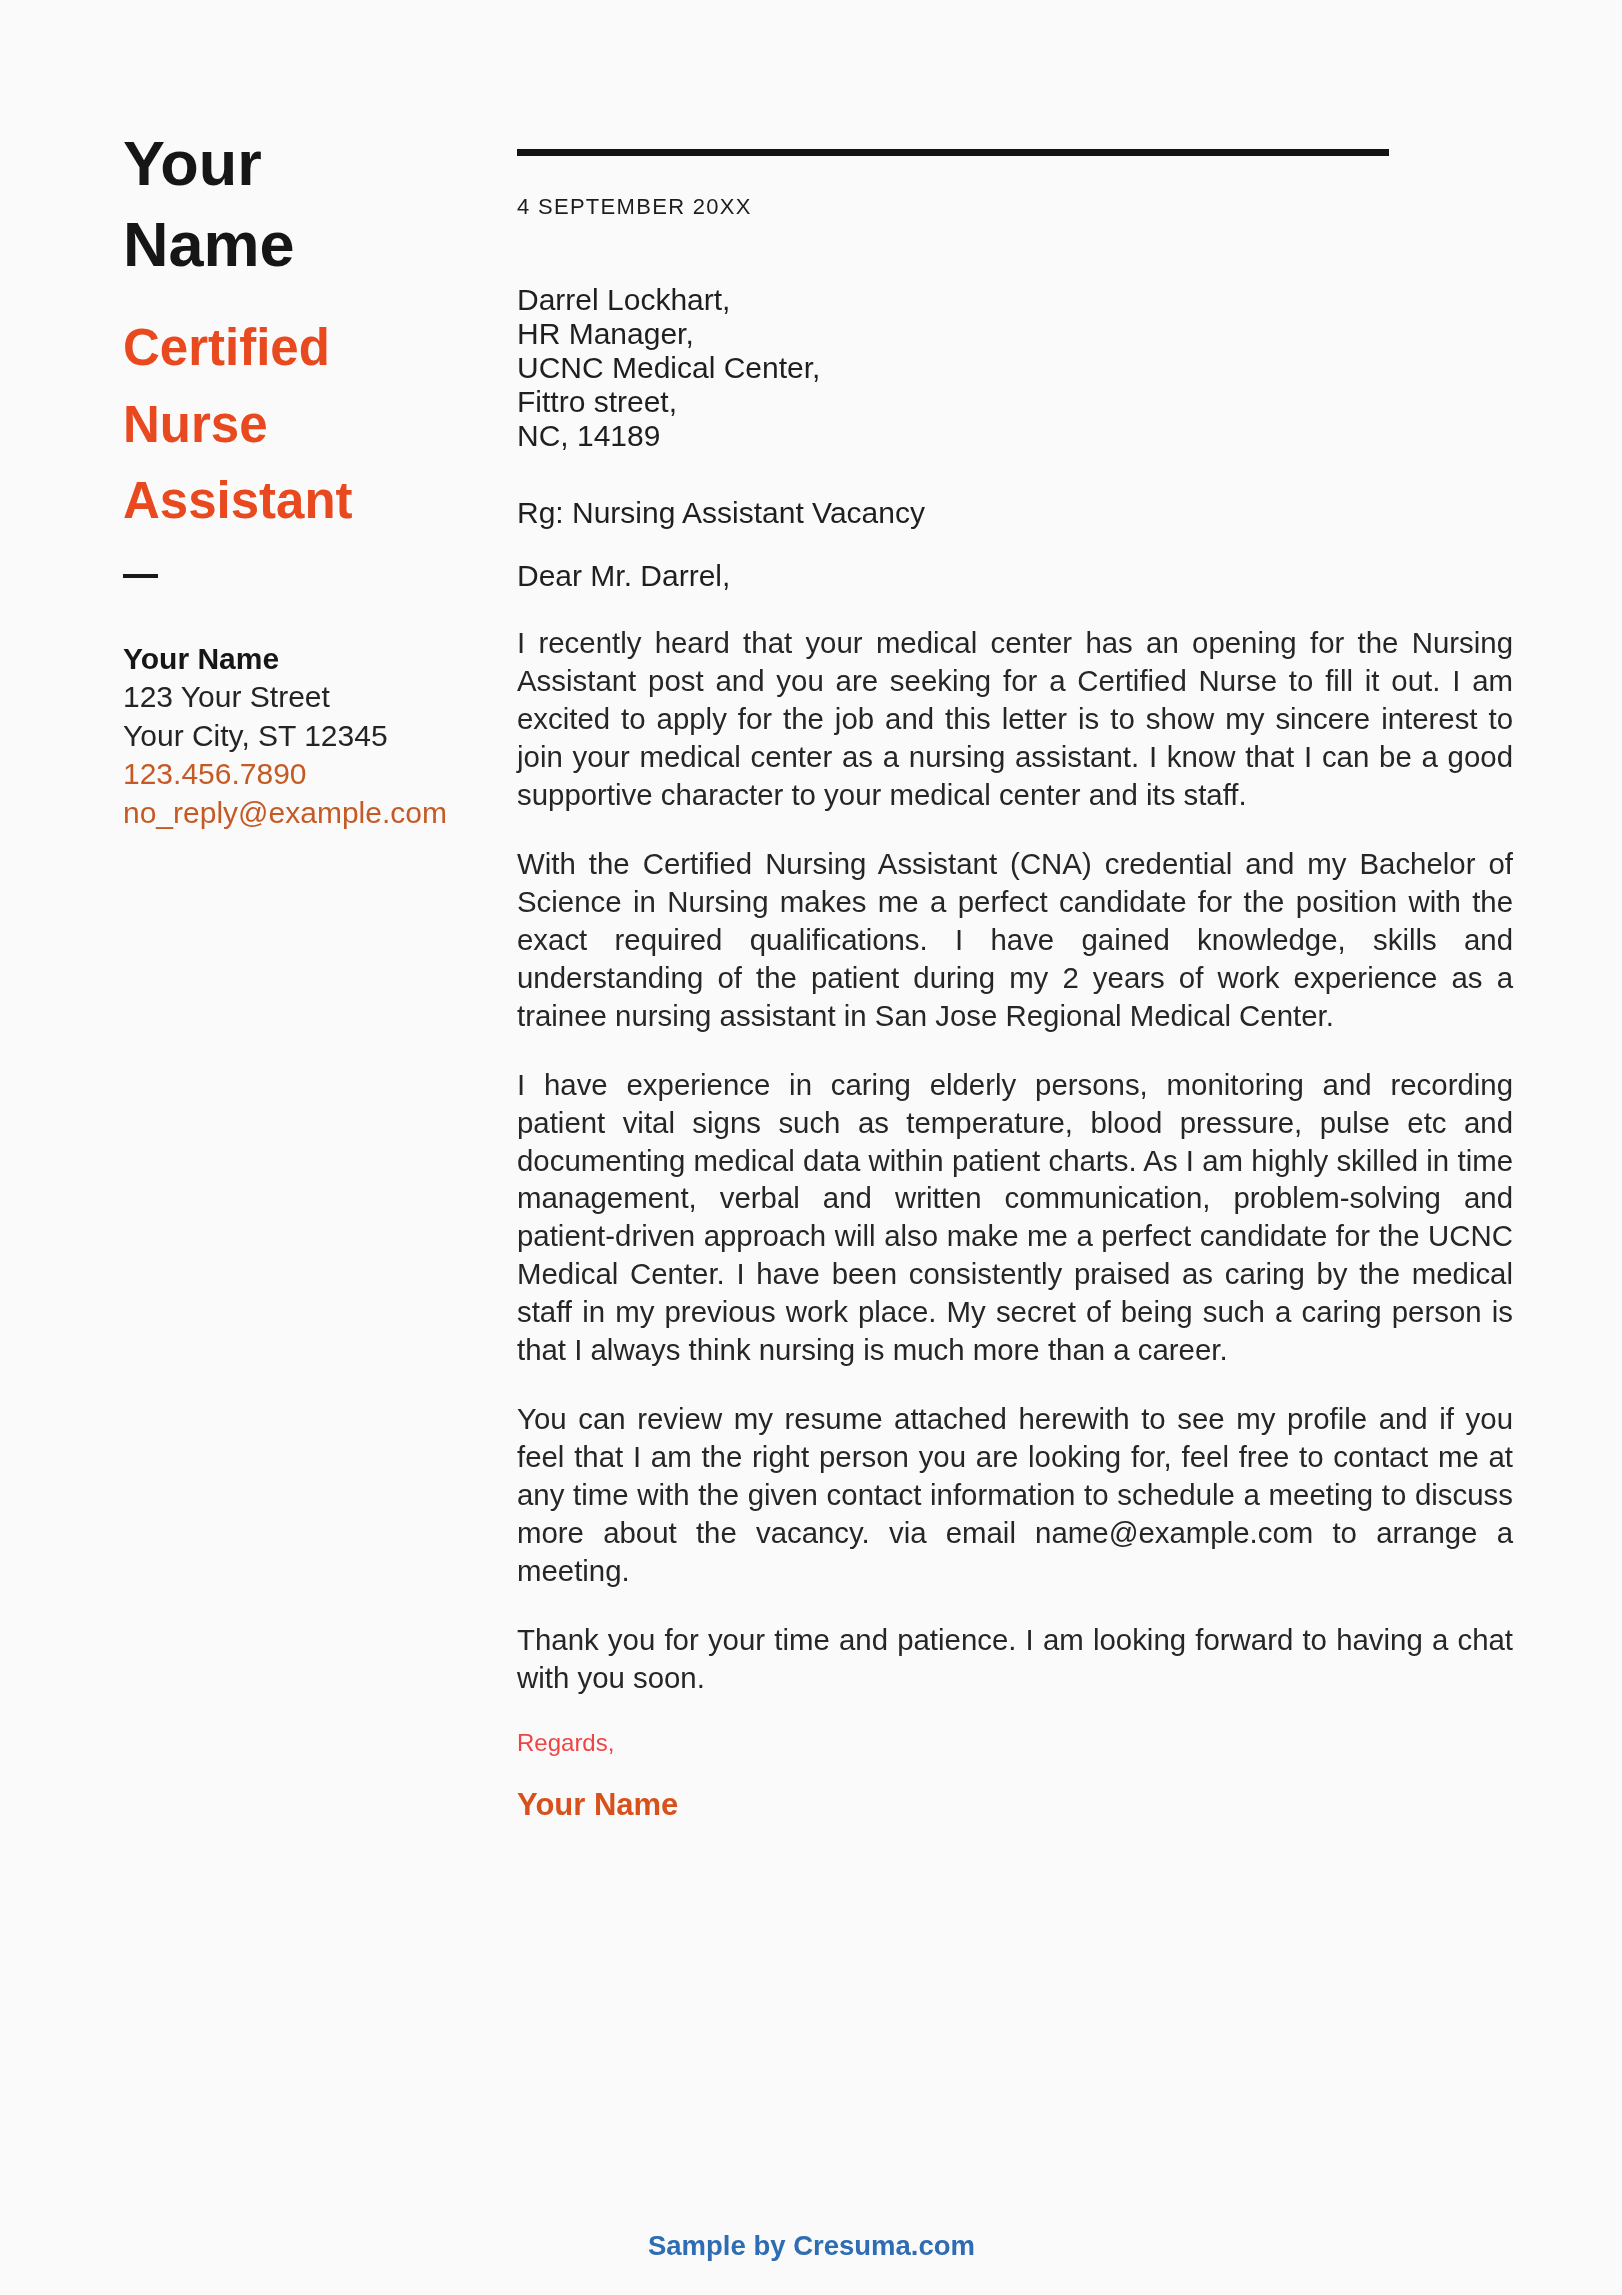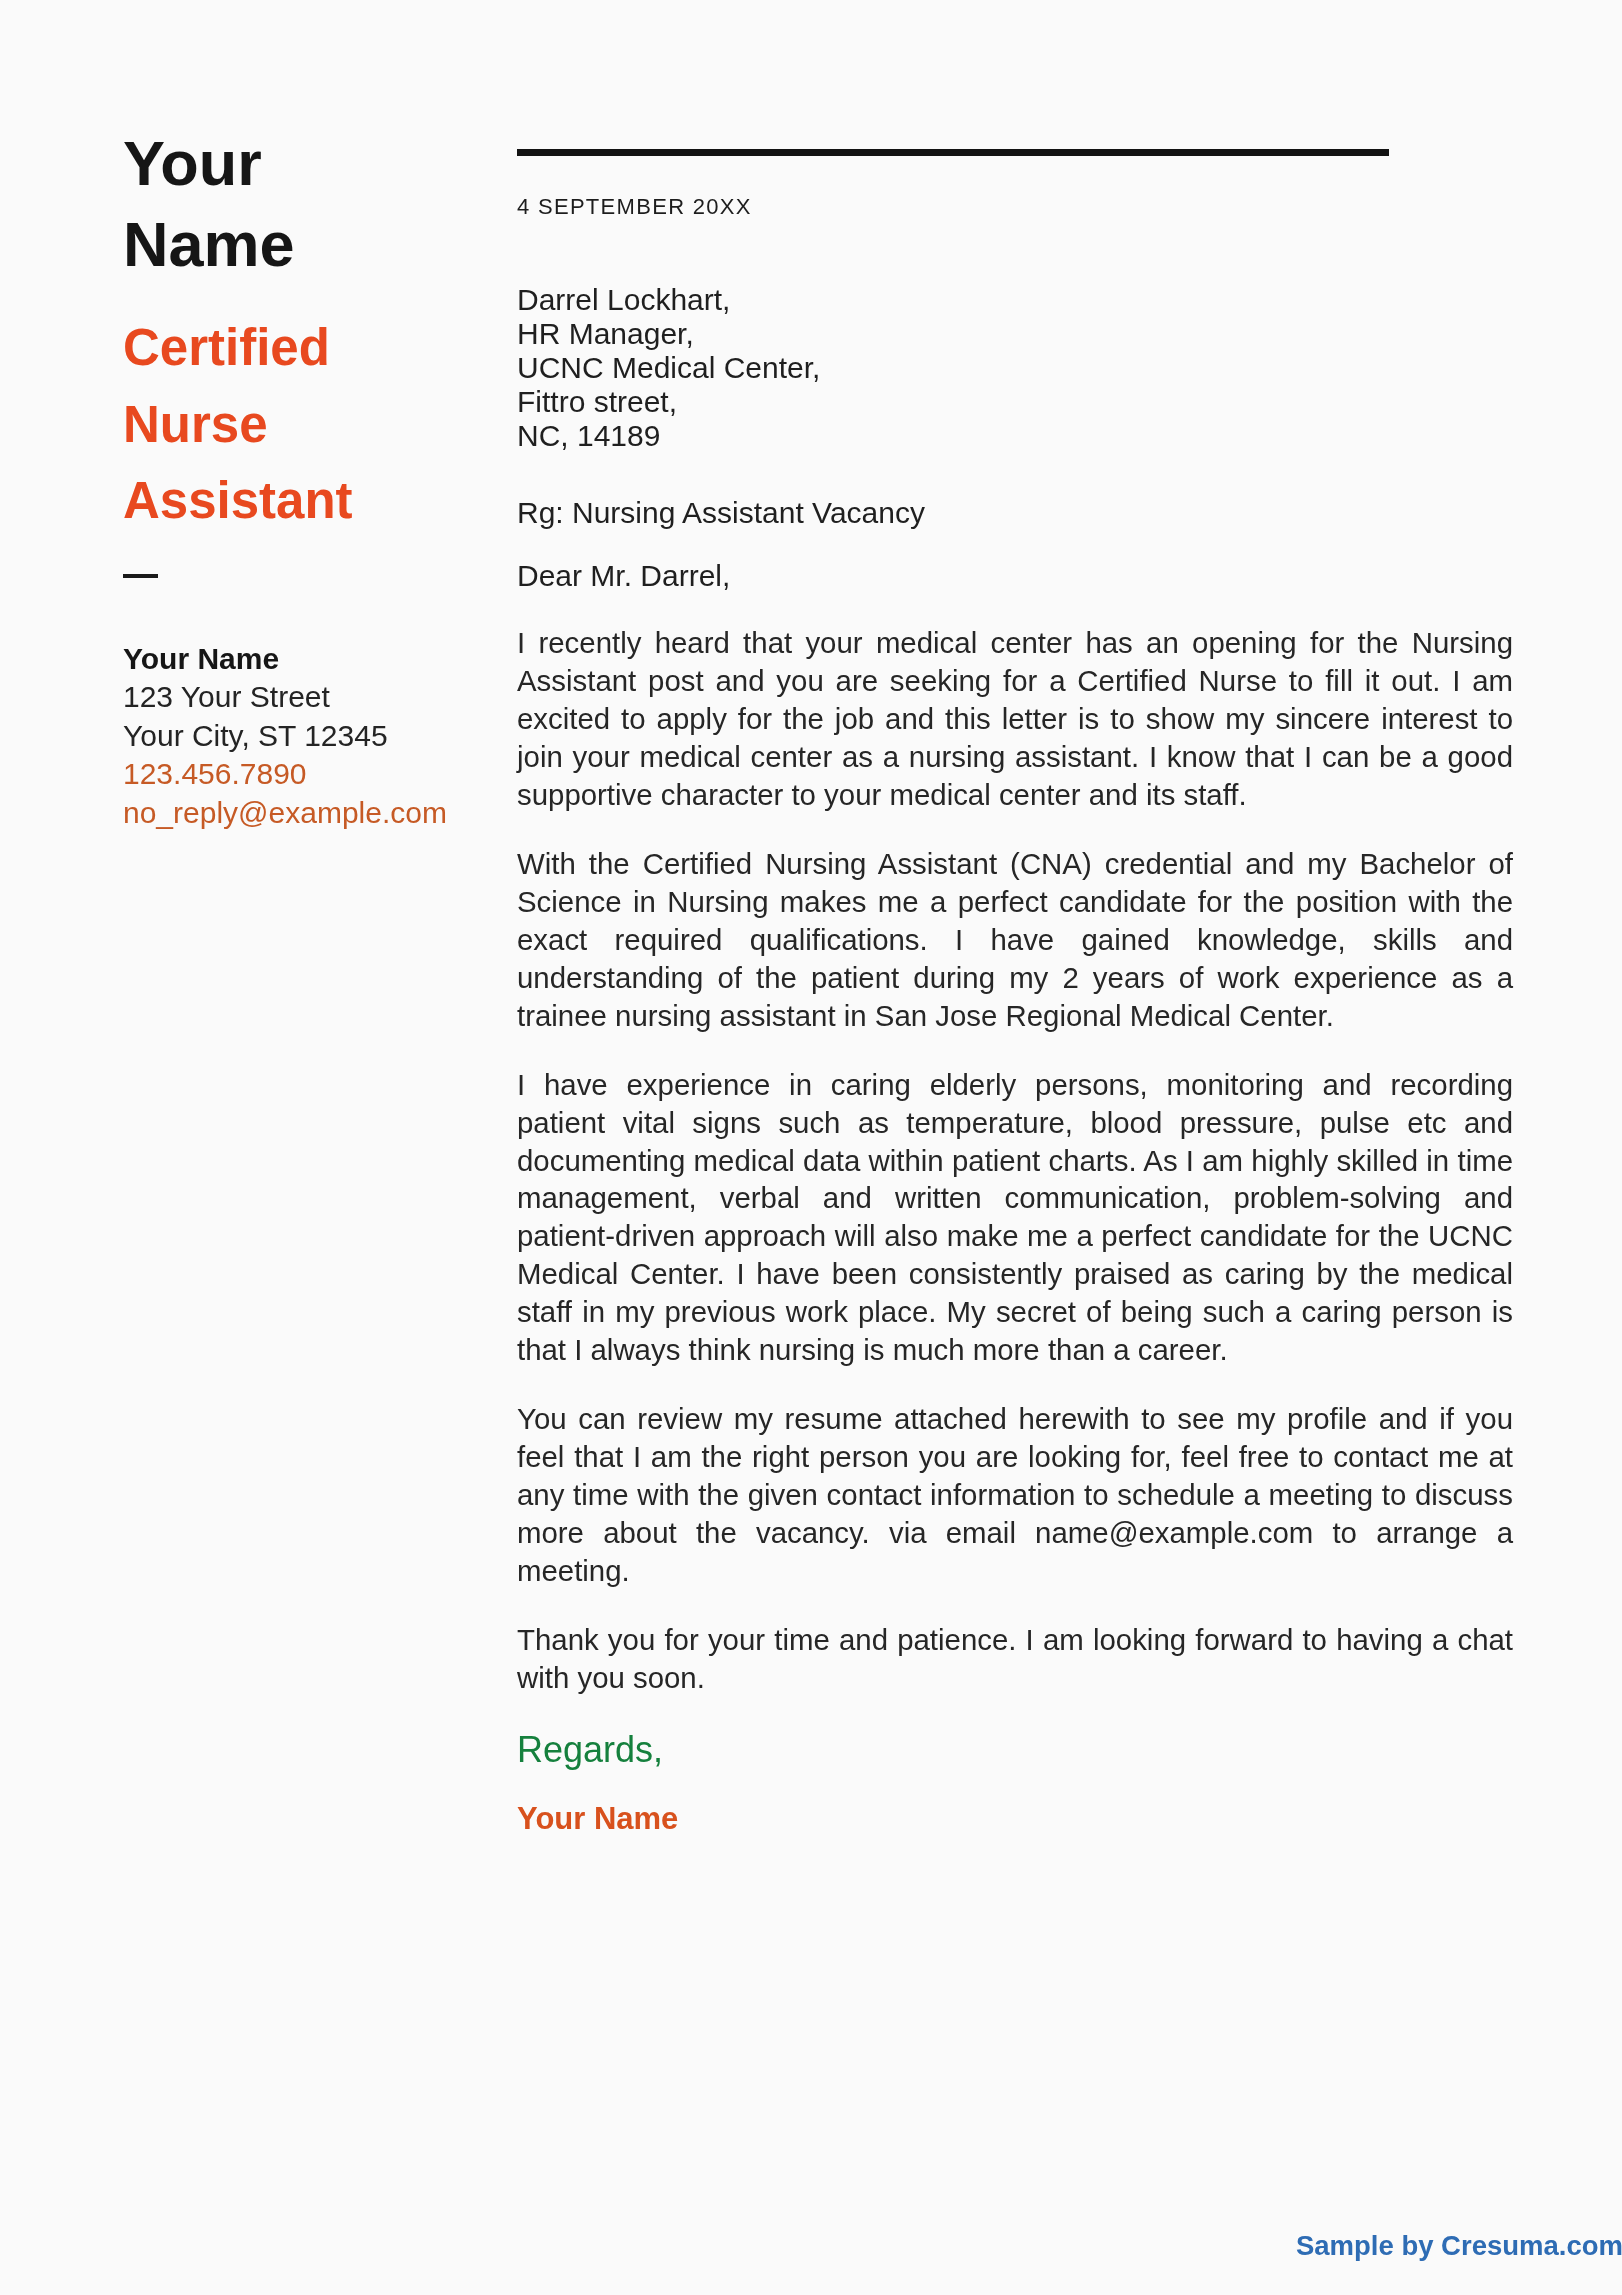--- a/index.html
+++ b/index.html
@@ -33,27 +33,27 @@
   .main { position: absolute; left: 517px; top: 0; width: 996px; }
   .header-rule { margin-top: 149px; width: 872px; height: 6.5px; background: #131313; }
   .letter-date { margin-top: 38px; font-size: 22px; letter-spacing: 1.3px; color: #1d1d1d; }
   .recipient { margin-top: 63px; font-size: 30px; line-height: 1.14; color: #1f1f1f; }
   .subject { margin-top: 43px; font-size: 30px; color: #1f1f1f; }
   .salutation { margin-top: 29px; font-size: 30px; color: #1f1f1f; }
   .para {
     margin-top: 31px; font-size: 29.4px; line-height: 1.29;
     text-align: justify; color: #262626;
   }
-  .closing { margin-top: 33px; font-size: 36px; color: #15803d; }
+  .closing { margin-top: 33px; font-size: 24px; color: #ef4444; }
   .signature { margin-top: 30px; font-size: 31px; font-weight: 700; color: #d8511d; }
 
   
   .footer {
     position: absolute; left: 0; top: 2230px; width: 100%;
-    text-align: right; font-size: 27.5px; font-weight: 700;
+    text-align: center; font-size: 27.5px; font-weight: 700;
     color: #2e6cb4;
   }
 </style>
 </head>
 <body>
 
 <div>
 
   <aside class="sidebar">
     <div class="applicant-name">Your Name</div>

